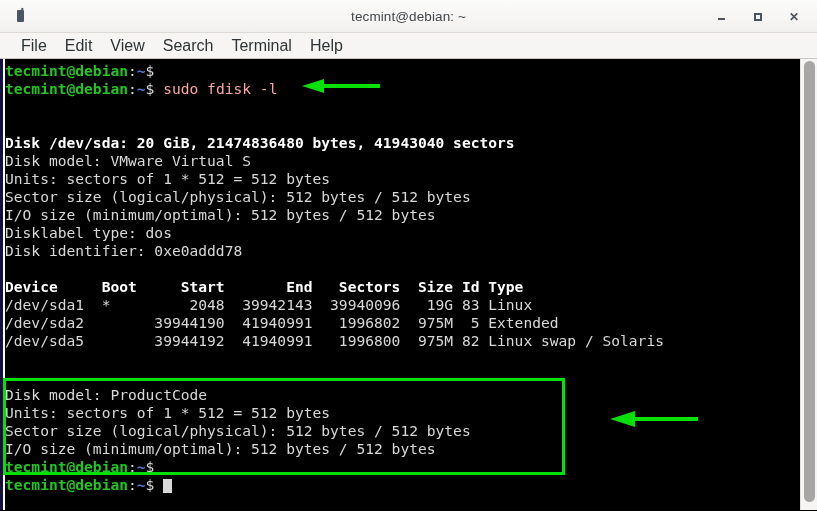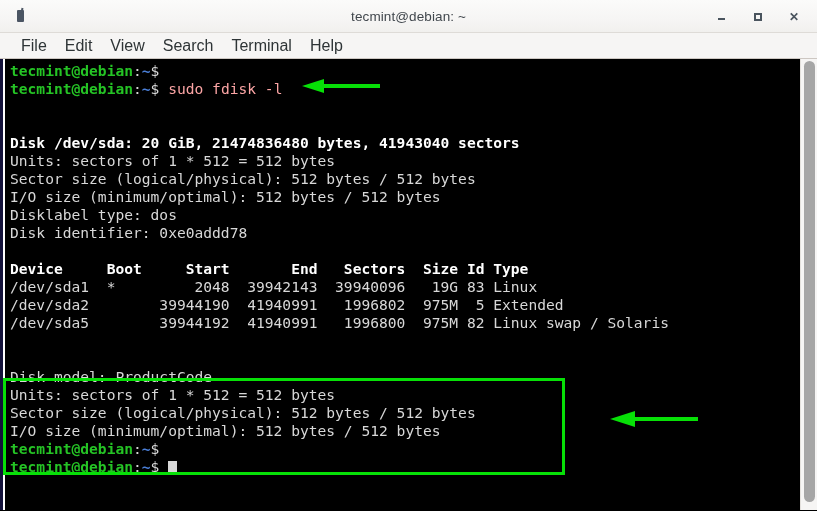--- a/index.html
+++ b/index.html
@@ -152,21 +152,20 @@
     overflow: hidden;
     padding-top: 3px;
   }
   .line {
     font-family: "DejaVu Sans Mono", monospace;
     font-size: 14.6px;
     line-height: 18px;
     height: 18px;
     color: #d8d8d8;
     white-space: pre;
-    padding-left: 5px;
     letter-spacing: 0px;
   }
   .line.blank { color: transparent; }
   .b { font-weight: bold; color: #ffffff; }
   .user { color: #25c425; font-weight: bold; }
   .colon { color: #d8d8d8; }
   .path { color: #4a7fd8; font-weight: bold; }
   .dollar { color: #d8d8d8; }
   .cmd { color: #fca5a5; }
 
@@ -238,20 +237,21 @@
   <div class="term-wrap">
     <div class="term-leftborder"></div>
     <div class="term-leftborder2"></div>
 
     <div class="screen" id="screen">
         <div class="line"><span class="user">tecmint@debian</span><span class="colon">:</span><span class="path">~</span><span class="dollar">$</span></div>
         <div class="line"><span class="user">tecmint@debian</span><span class="colon">:</span><span class="path">~</span><span class="dollar">$</span><span class="cmd"> sudo fdisk -l</span></div>
         <div class="line blank"> </div>
         <div class="line blank"> </div>
         <div class="line"><span class="b">Disk /dev/sda: 20 GiB, 21474836480 bytes, 41943040 sectors</span></div>
+        <div class="line"><span>Disk model: VMware Virtual S</span></div>
         <div class="line"><span>Units: sectors of 1 * 512 = 512 bytes</span></div>
         <div class="line"><span>Sector size (logical/physical): 512 bytes / 512 bytes</span></div>
         <div class="line"><span>I/O size (minimum/optimal): 512 bytes / 512 bytes</span></div>
         <div class="line"><span>Disklabel type: dos</span></div>
         <div class="line"><span>Disk identifier: 0xe0addd78</span></div>
         <div class="line blank"> </div>
         <div class="line"><span class="b">Device     Boot     Start       End   Sectors  Size Id Type</span></div>
         <div class="line"><span>/dev/sda1  *         2048  39942143  39940096   19G 83 Linux</span></div>
         <div class="line"><span>/dev/sda2        39944190  41940991   1996802  975M  5 Extended</span></div>
         <div class="line"><span>/dev/sda5        39944192  41940991   1996800  975M 82 Linux swap / Solaris</span></div>

